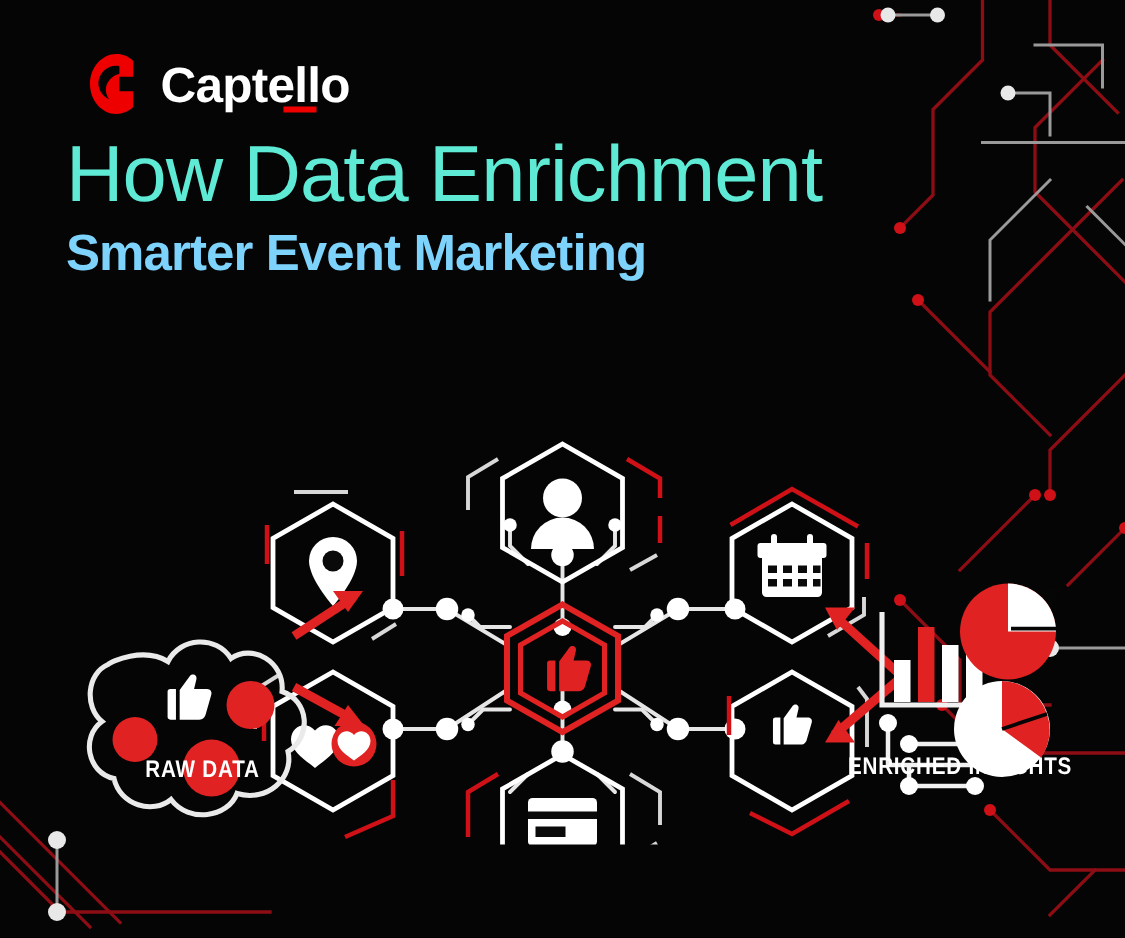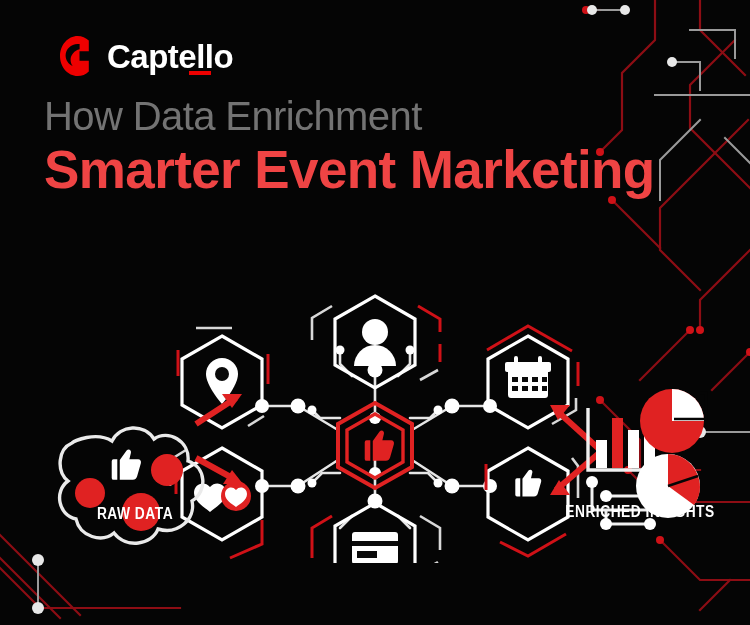--- a/index.html
+++ b/index.html
@@ -10,25 +10,25 @@
 
   
   .logo{position:absolute;left:60px;top:36px;display:flex;align-items:center;gap:13px;}
   .logo-mark{width:34px;height:40px;display:block;}
   .logo-word{position:relative;display:block;}
   .logo-text{font-size:33px;font-weight:600;color:#fff;letter-spacing:-0.5px;line-height:1;}
   .logo-underline{position:absolute;right:22px;bottom:-2px;width:22px;height:4px;background:#ee0000;}
 
   
   .headline{position:absolute;left:44px;top:90px;width:660px;}
-  .hl-line{color:#737373;font-size:40px;line-height:53px;letter-spacing:-0.6px;white-space:nowrap;}
+  .hl-line{color:#5eead4;font-size:53px;line-height:53px;letter-spacing:-0.6px;white-space:nowrap;}
   .hl-l1{font-weight:400;}
   .hl-l2{font-weight:400;}
   .hl-l2 b{font-weight:700;}
-  .hl-l3{font-weight:700;color:#ef4444;font-size:53px;}
+  .hl-l3{font-weight:700;color:#7dd3fc;font-size:34px;}
 
   
   .diagram{position:absolute;left:0;top:258px;width:686px;height:305px;}
   .label{position:absolute;color:#fff;font-size:16px;font-weight:700;
          letter-spacing:0.6px;text-align:center;white-space:nowrap;
          font-family:"Liberation Sans","DejaVu Sans",sans-serif;
          transform:scaleX(.86);transform-origin:center;}
   .lbl-raw{left:40px;top:247px;width:190px;}
   .lbl-rich{left:535px;top:245px;width:210px;}
 </style>

